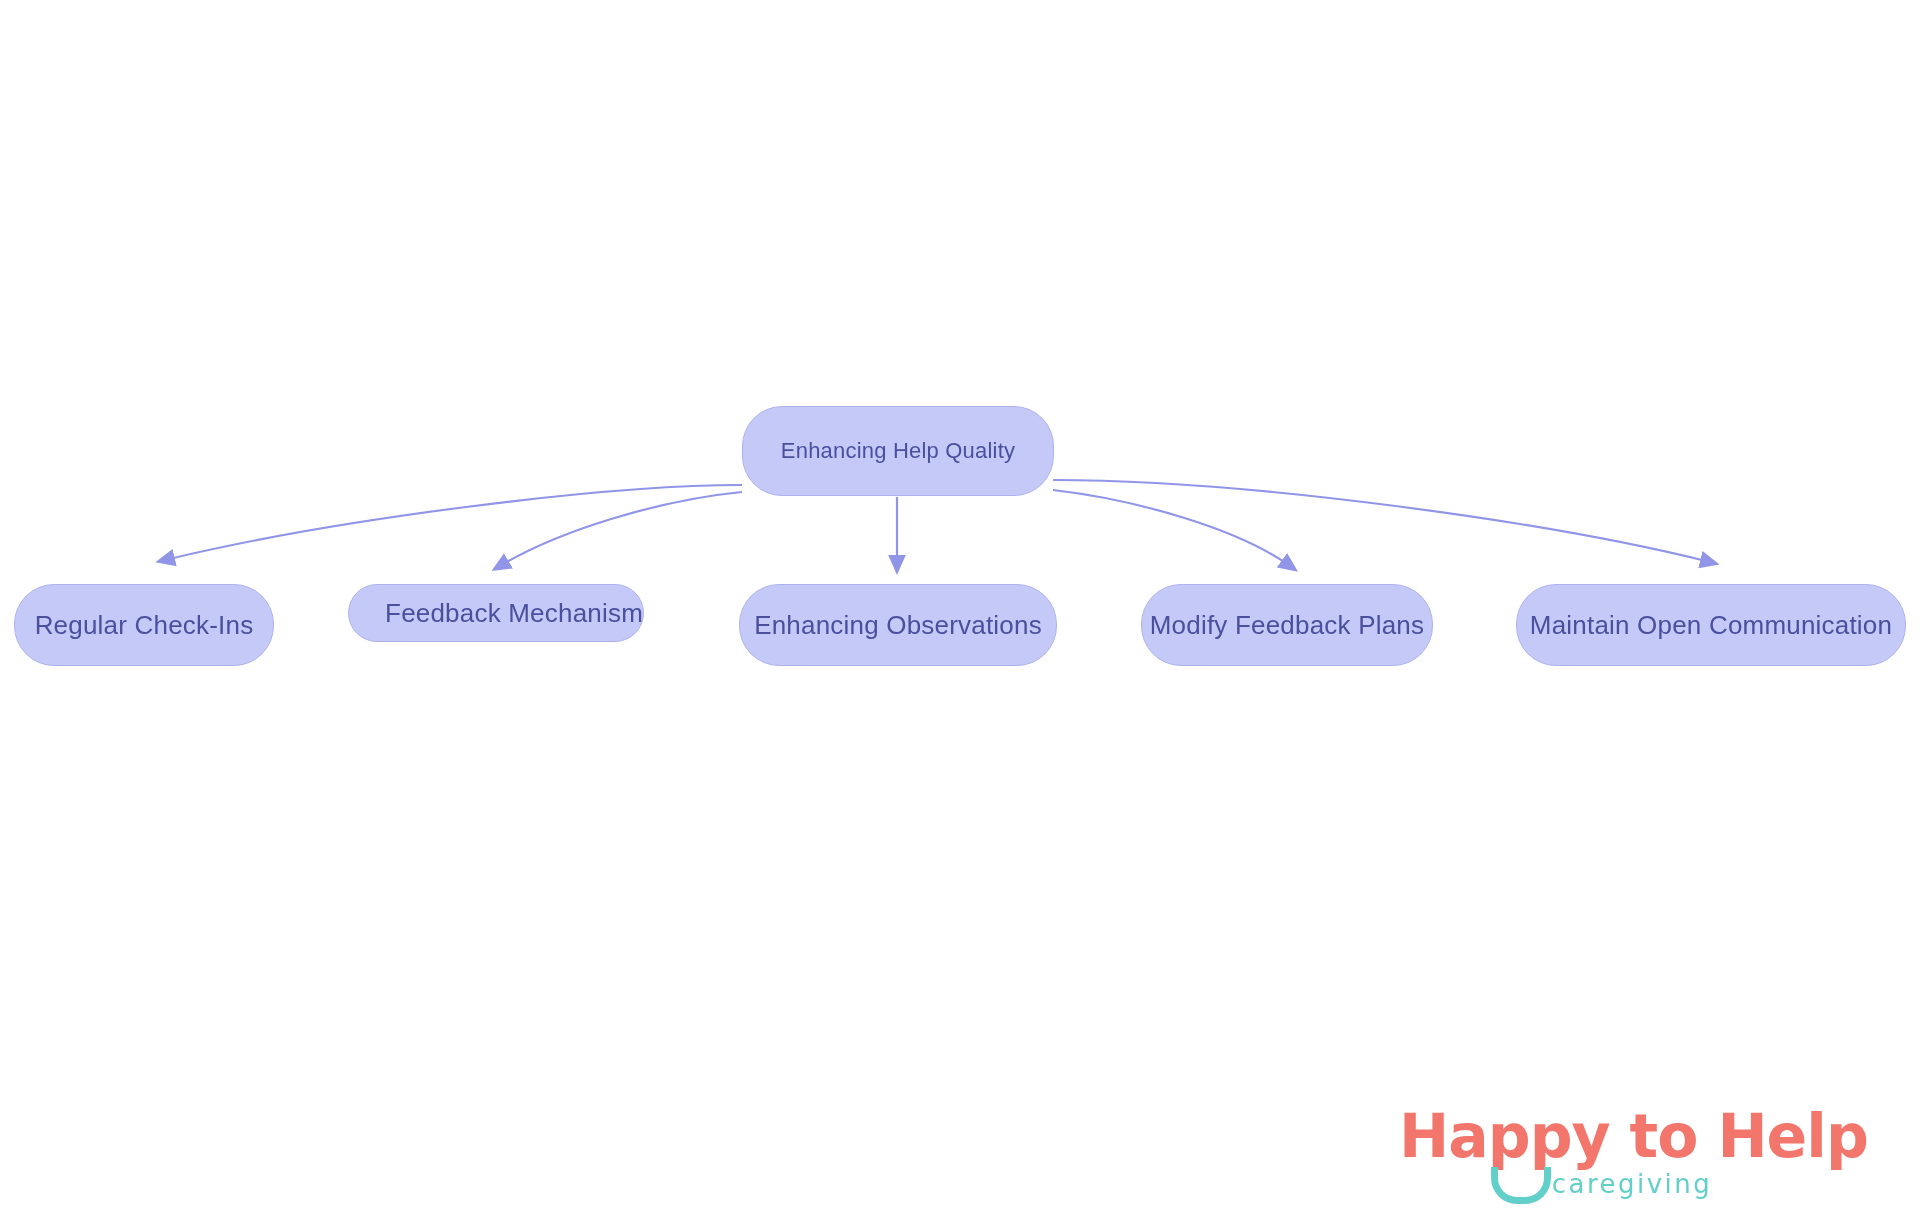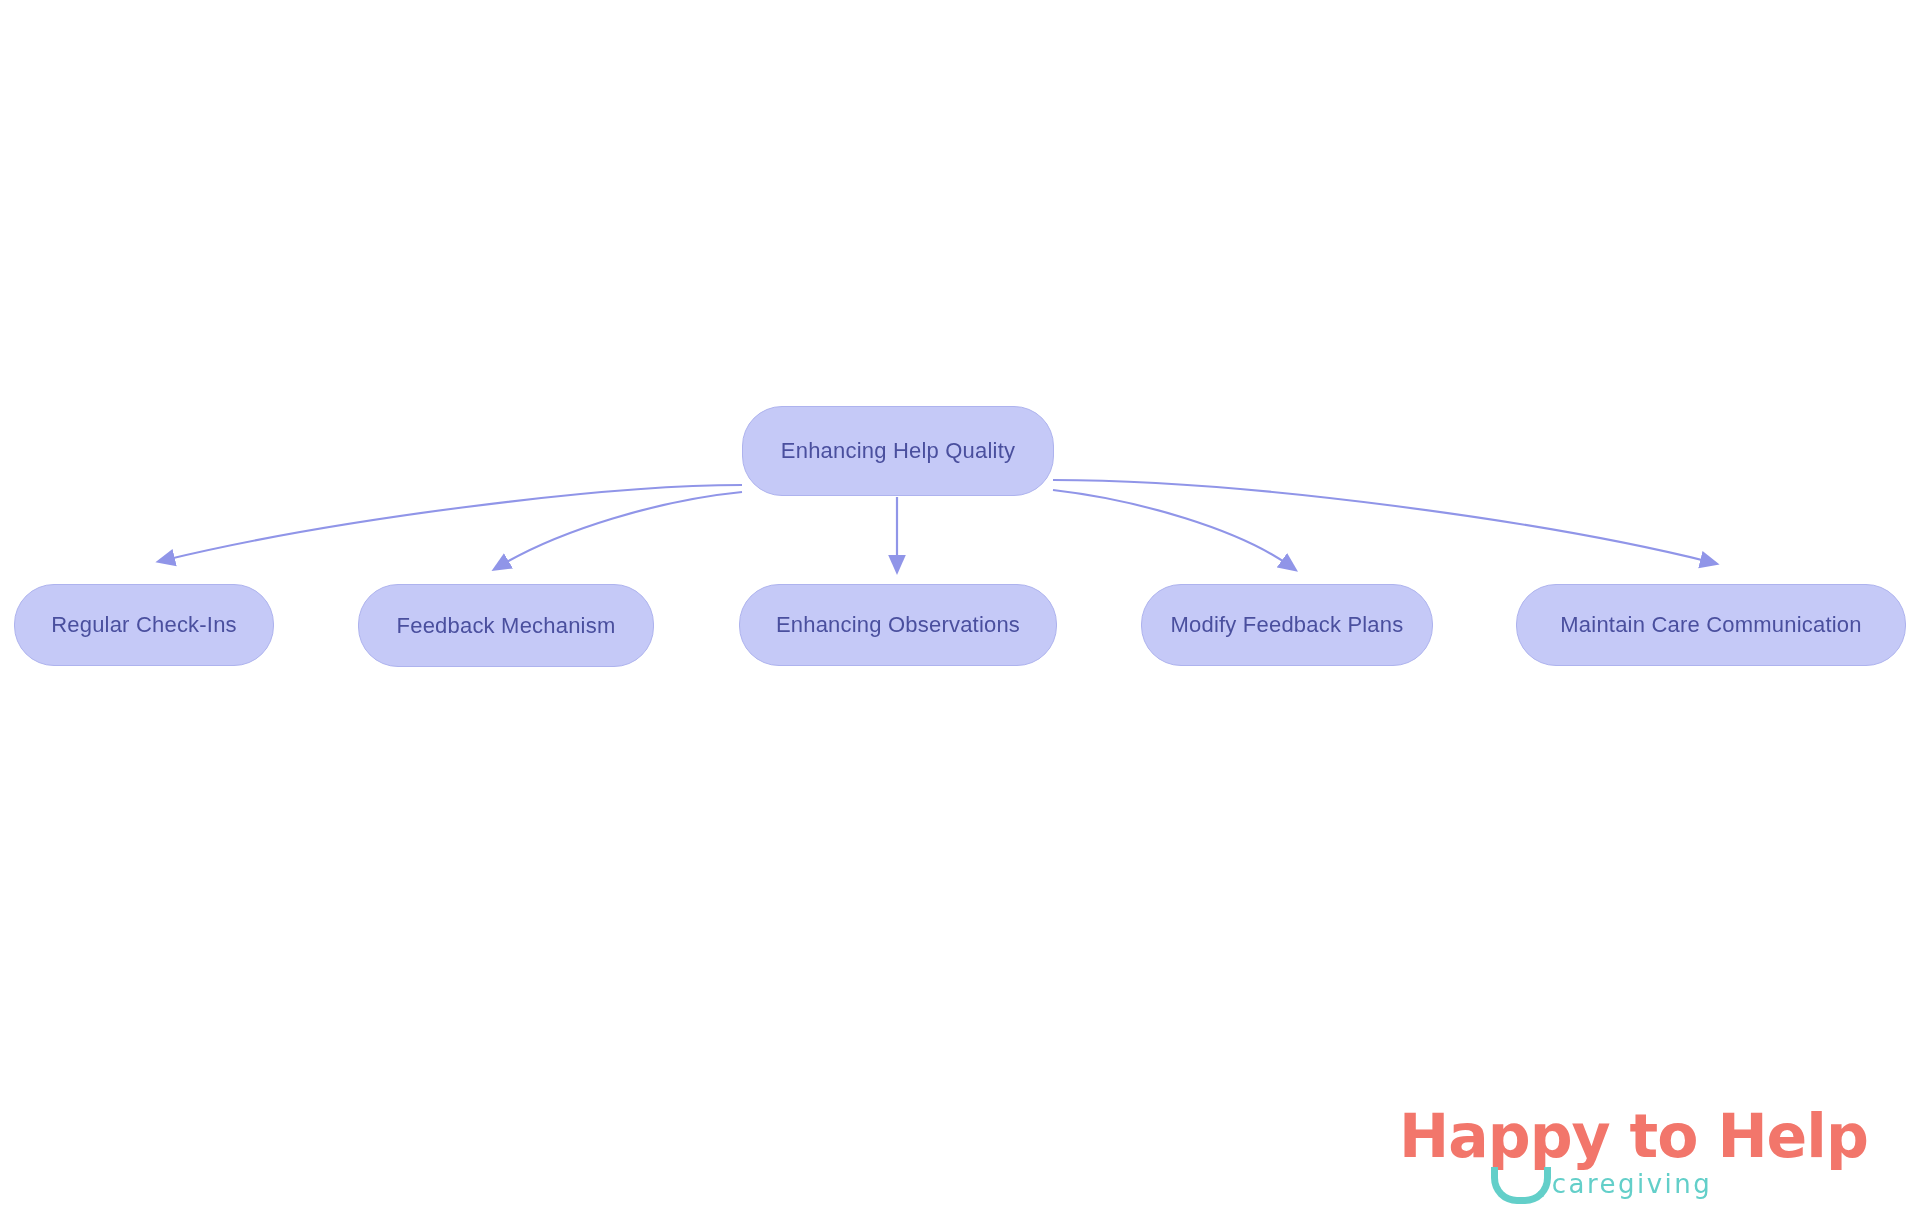--- a/index.html
+++ b/index.html
@@ -24,21 +24,21 @@
   .node {
     position: absolute;
     box-sizing: border-box;
     display: flex;
     align-items: center;
     justify-content: center;
     background: #c5c9f7;
     border: 1.5px solid #aeb3ee;
     border-radius: 40px;
     color: #4a4f9e;
-    font-size: 22px;
+    font-size: 26px;
     font-family: "Liberation Sans", sans-serif;
     letter-spacing: 0.2px;
     white-space: nowrap;
   }
   .node.root {
     font-size: 22px;
   }
   .logo {
     position: absolute;
     left: 1399px;
@@ -95,34 +95,34 @@
 </svg>
 
 <div class="node root" style="left:742px; top:406px; width:312px; height:90px;">
   <span>Enhancing Help Quality</span>
 </div>
 
 <div class="node" style="left:14px; top:584px; width:260px; height:82px;">
   <span>Regular Check-Ins</span>
 </div>
 
-<div class="node" style="left:358px; top:584px; width:296px; height:83px;">
+<div class="node" style="left:348px; top:584px; width:296px; height:58px;justify-content:flex-end;">
   <span>Feedback Mechanism</span>
 </div>
 
 <div class="node" style="left:739px; top:584px; width:318px; height:82px;">
   <span>Enhancing Observations</span>
 </div>
 
 <div class="node" style="left:1141px; top:584px; width:292px; height:82px;">
   <span>Modify Feedback Plans</span>
 </div>
 
 <div class="node" style="left:1516px; top:584px; width:390px; height:82px;">
-  <span>Maintain Care Communication</span>
+  <span>Maintain Open Communication</span>
 </div>
 
 <div class="logo">
   <div class="logo-main">
     <span class="logo-happy">Happy</span>
     <span class="logo-to">to</span>
     <span class="logo-help">Help</span>
   </div>
   <div class="logo-sub">caregiving</div>
   <div class="logo-smile"></div>

